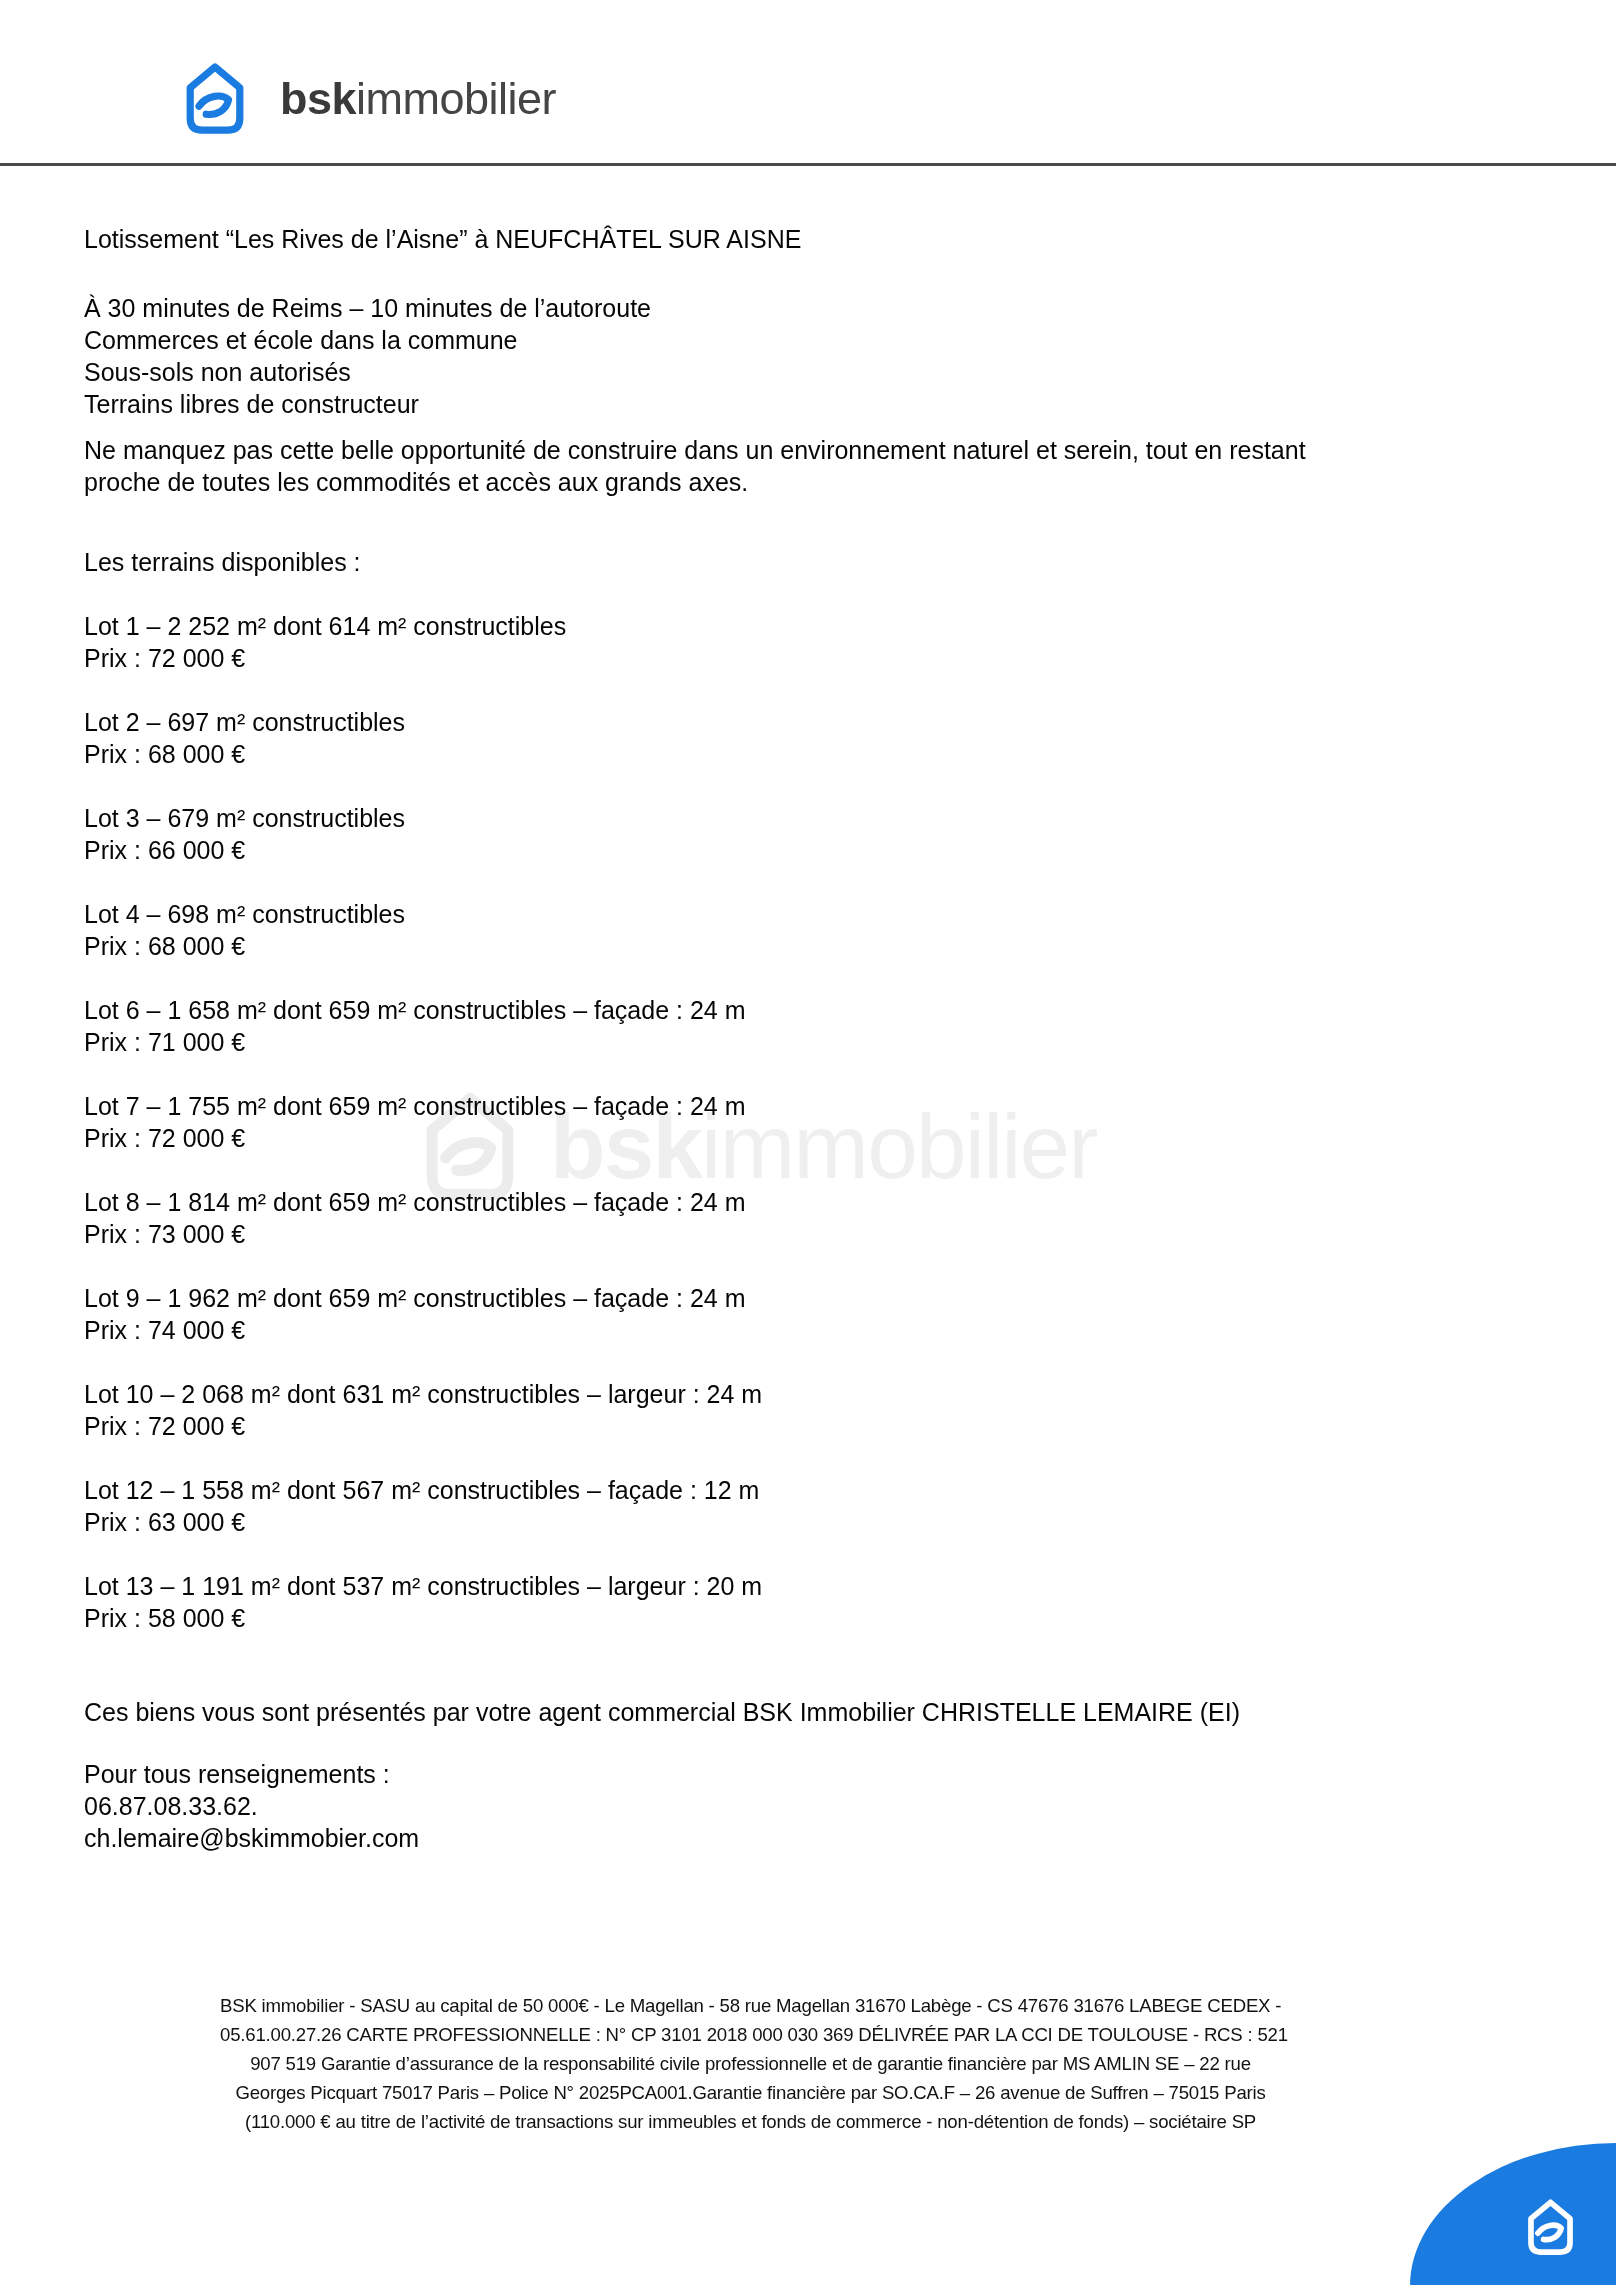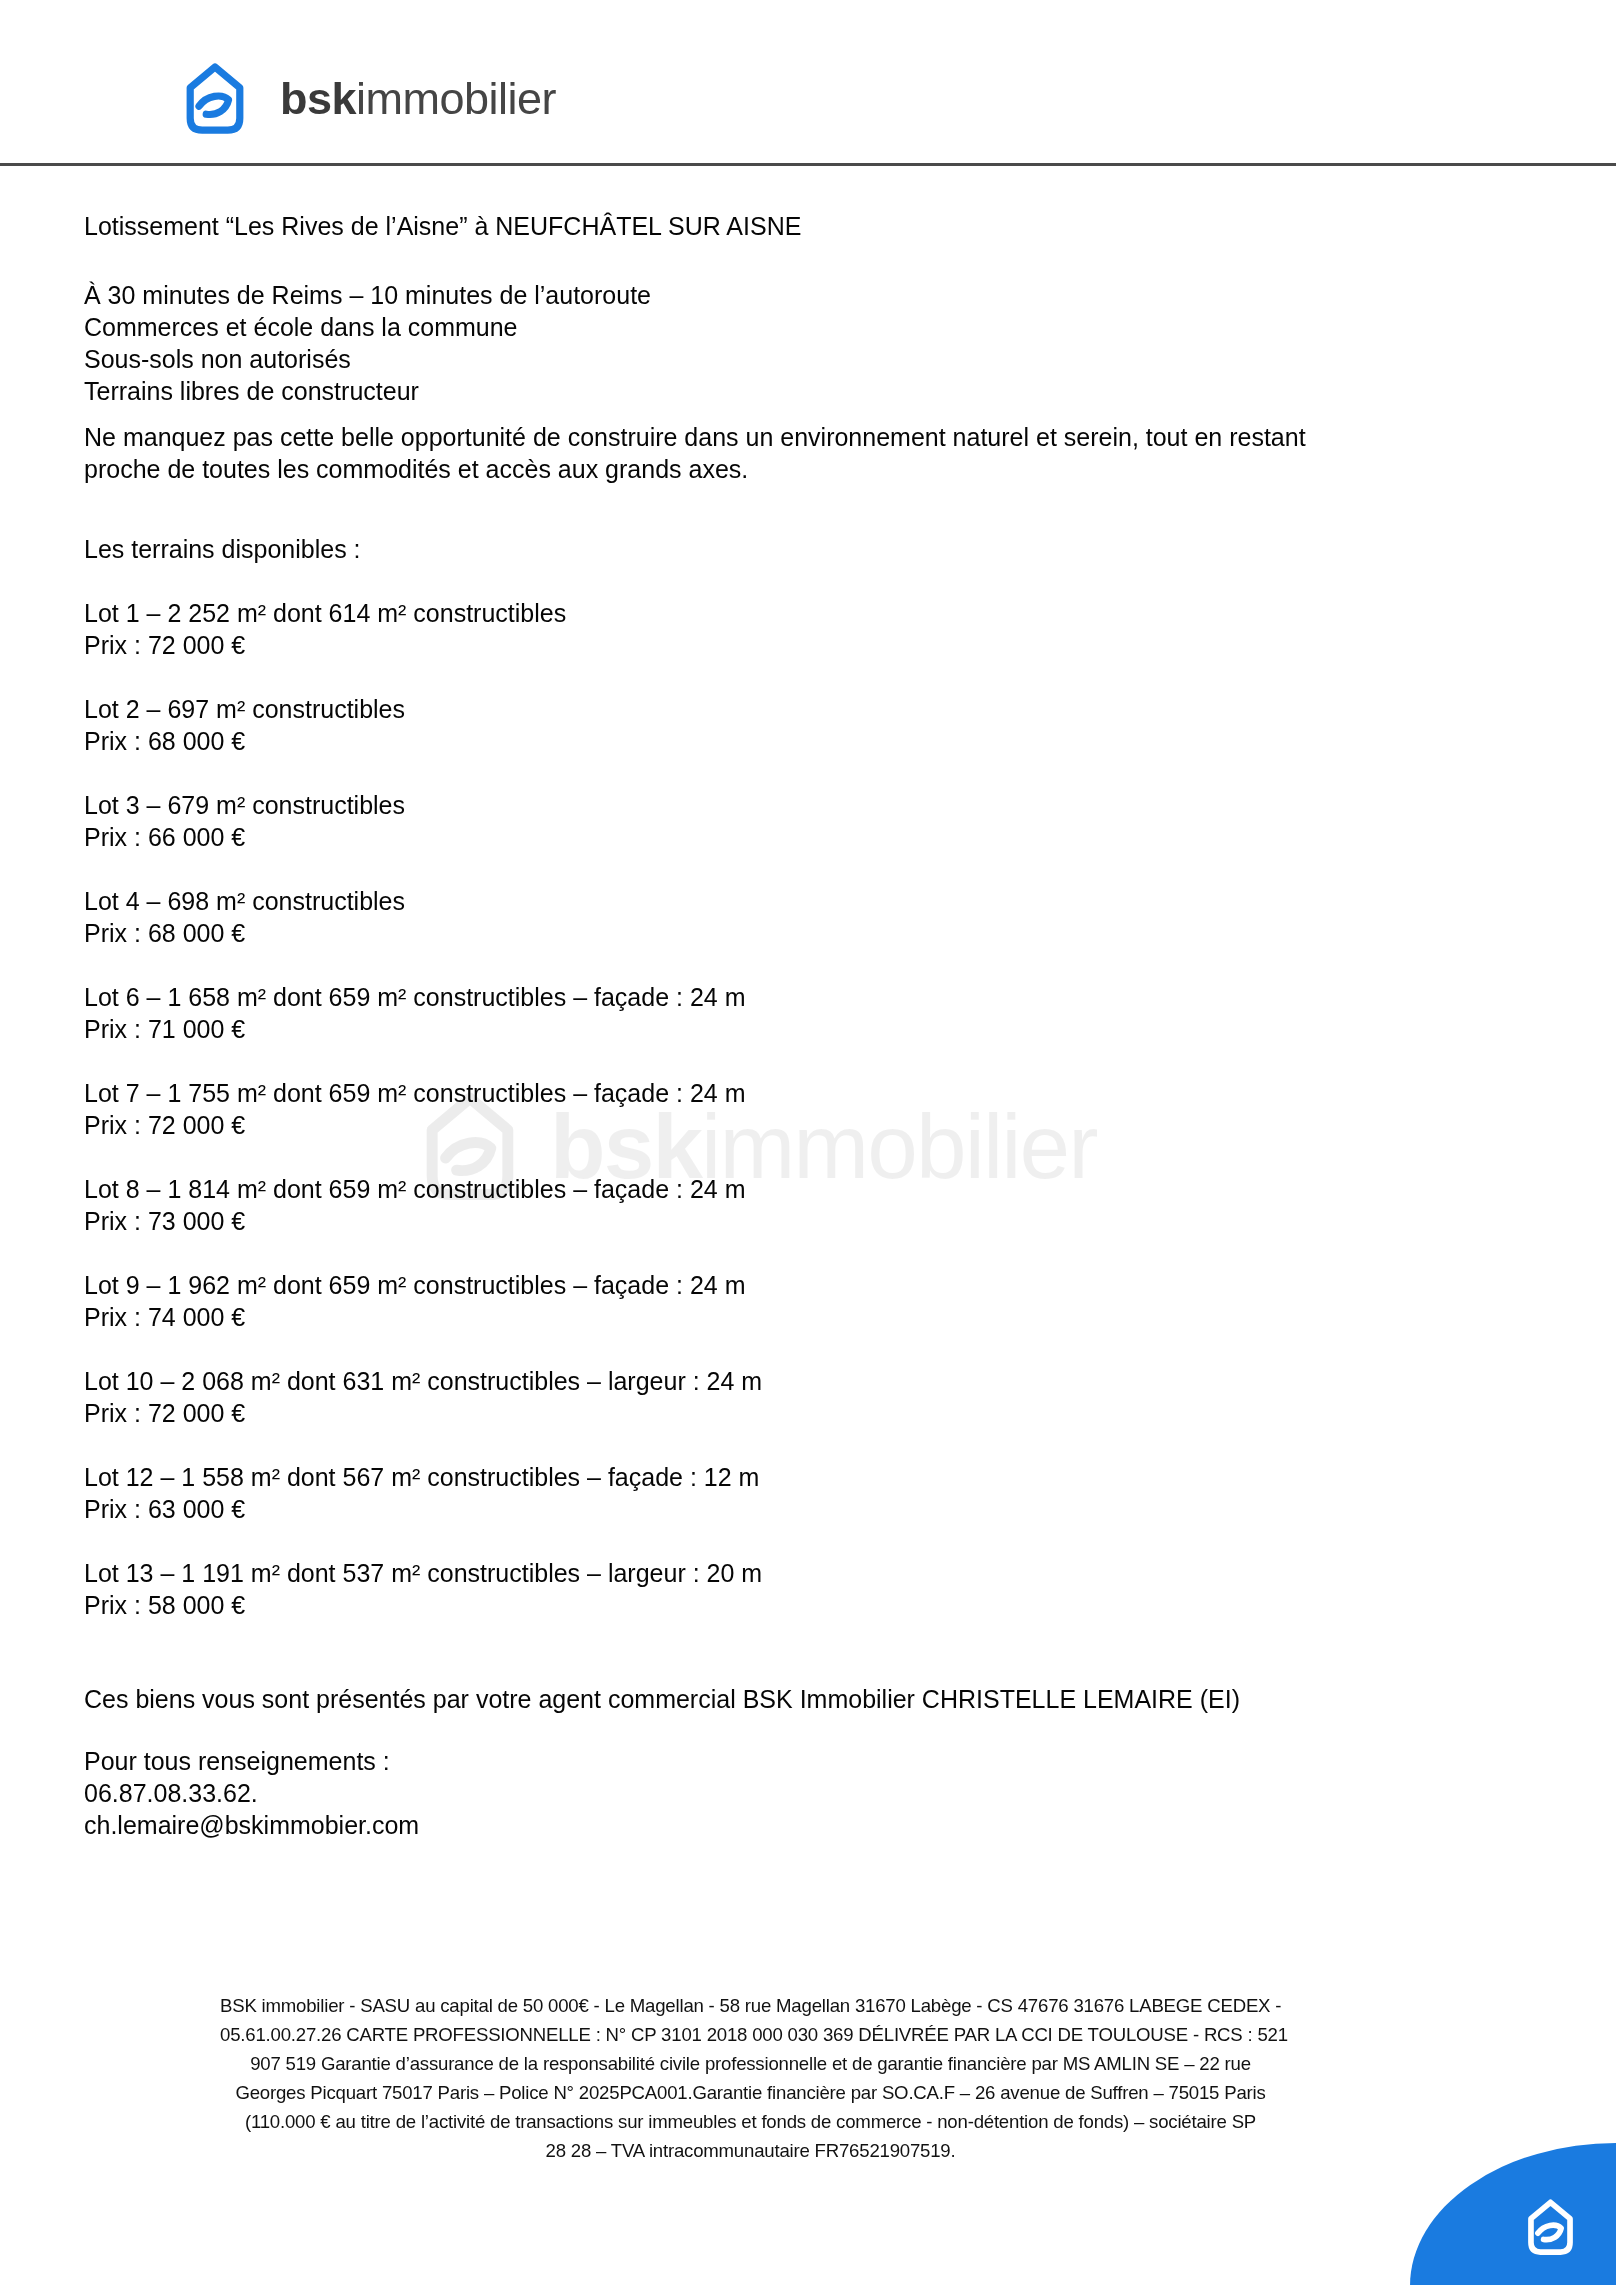--- a/index.html
+++ b/index.html
@@ -17,21 +17,21 @@
   .header { position:absolute; top:0; left:0; right:0; height:164px; }
   .logo { position:absolute; left:175px; top:59px; display:flex; align-items:center; gap:25px; }
   .logo-icon { width:80px; height:80px; color:#1a7be0; }
   .logo-text { font-size:45px; letter-spacing:-0.5px; color:#3a3a3a; line-height:80px; }
   .logo-text .bold { font-weight:700; }
   .logo-text .light { font-weight:400; color:#454545; }
   .rule { position:absolute; top:163px; left:0; width:1616px; height:2.9px; background:#4a4a4a; }
 
   
   .content {
-    position:absolute; top:210px; left:84px; right:57px;
+    position:absolute; top:223px; left:84px; right:57px;
     font-size:25px; line-height:32px; color:#060606;
   }
   .content div { white-space:nowrap; }
   .title { }
   .intro   { margin-top:37px; }
   .pitch   { margin-top:14px; }
   .terrains{ margin-top:48px; }
   .lot     { margin-top:32px; }
   .agent   { margin-top:62px; }
   .contact { margin-top:30px; }
@@ -167,21 +167,20 @@
       </svg>
     <div class="watermark-text"><span class="bold">bsk</span><span class="light">immobilier</span></div>
   </div>
 
   <div class="footer">
     <div>BSK immobilier - SASU au capital de 50 000€ - Le Magellan - 58 rue Magellan 31670 Labège - CS 47676 31676 LABEGE CEDEX -</div>
     <div>05.61.00.27.26 CARTE PROFESSIONNELLE : N° CP 3101 2018 000 030 369 DÉLIVRÉE PAR LA CCI DE TOULOUSE - RCS : 521</div>
     <div>907 519 Garantie d’assurance de la responsabilité civile professionnelle et de garantie financière par MS AMLIN SE – 22 rue</div>
     <div>Georges Picquart 75017 Paris – Police N° 2025PCA001.Garantie financière par SO.CA.F – 26 avenue de Suffren – 75015 Paris</div>
     <div>(110.000 € au titre de l’activité de transactions sur immeubles et fonds de commerce - non-détention de fonds) – sociétaire SP</div>
-    <div>28 28 – TVA intracommunautaire FR76521907519.</div>
   </div>
 
   <div class="corner">
     <svg class="corner-icon" viewBox="0 0 66 66" width="63" height="63">
         <use href="#bsk-house"></use>
       </svg>
   </div>
 
 </div>
 

